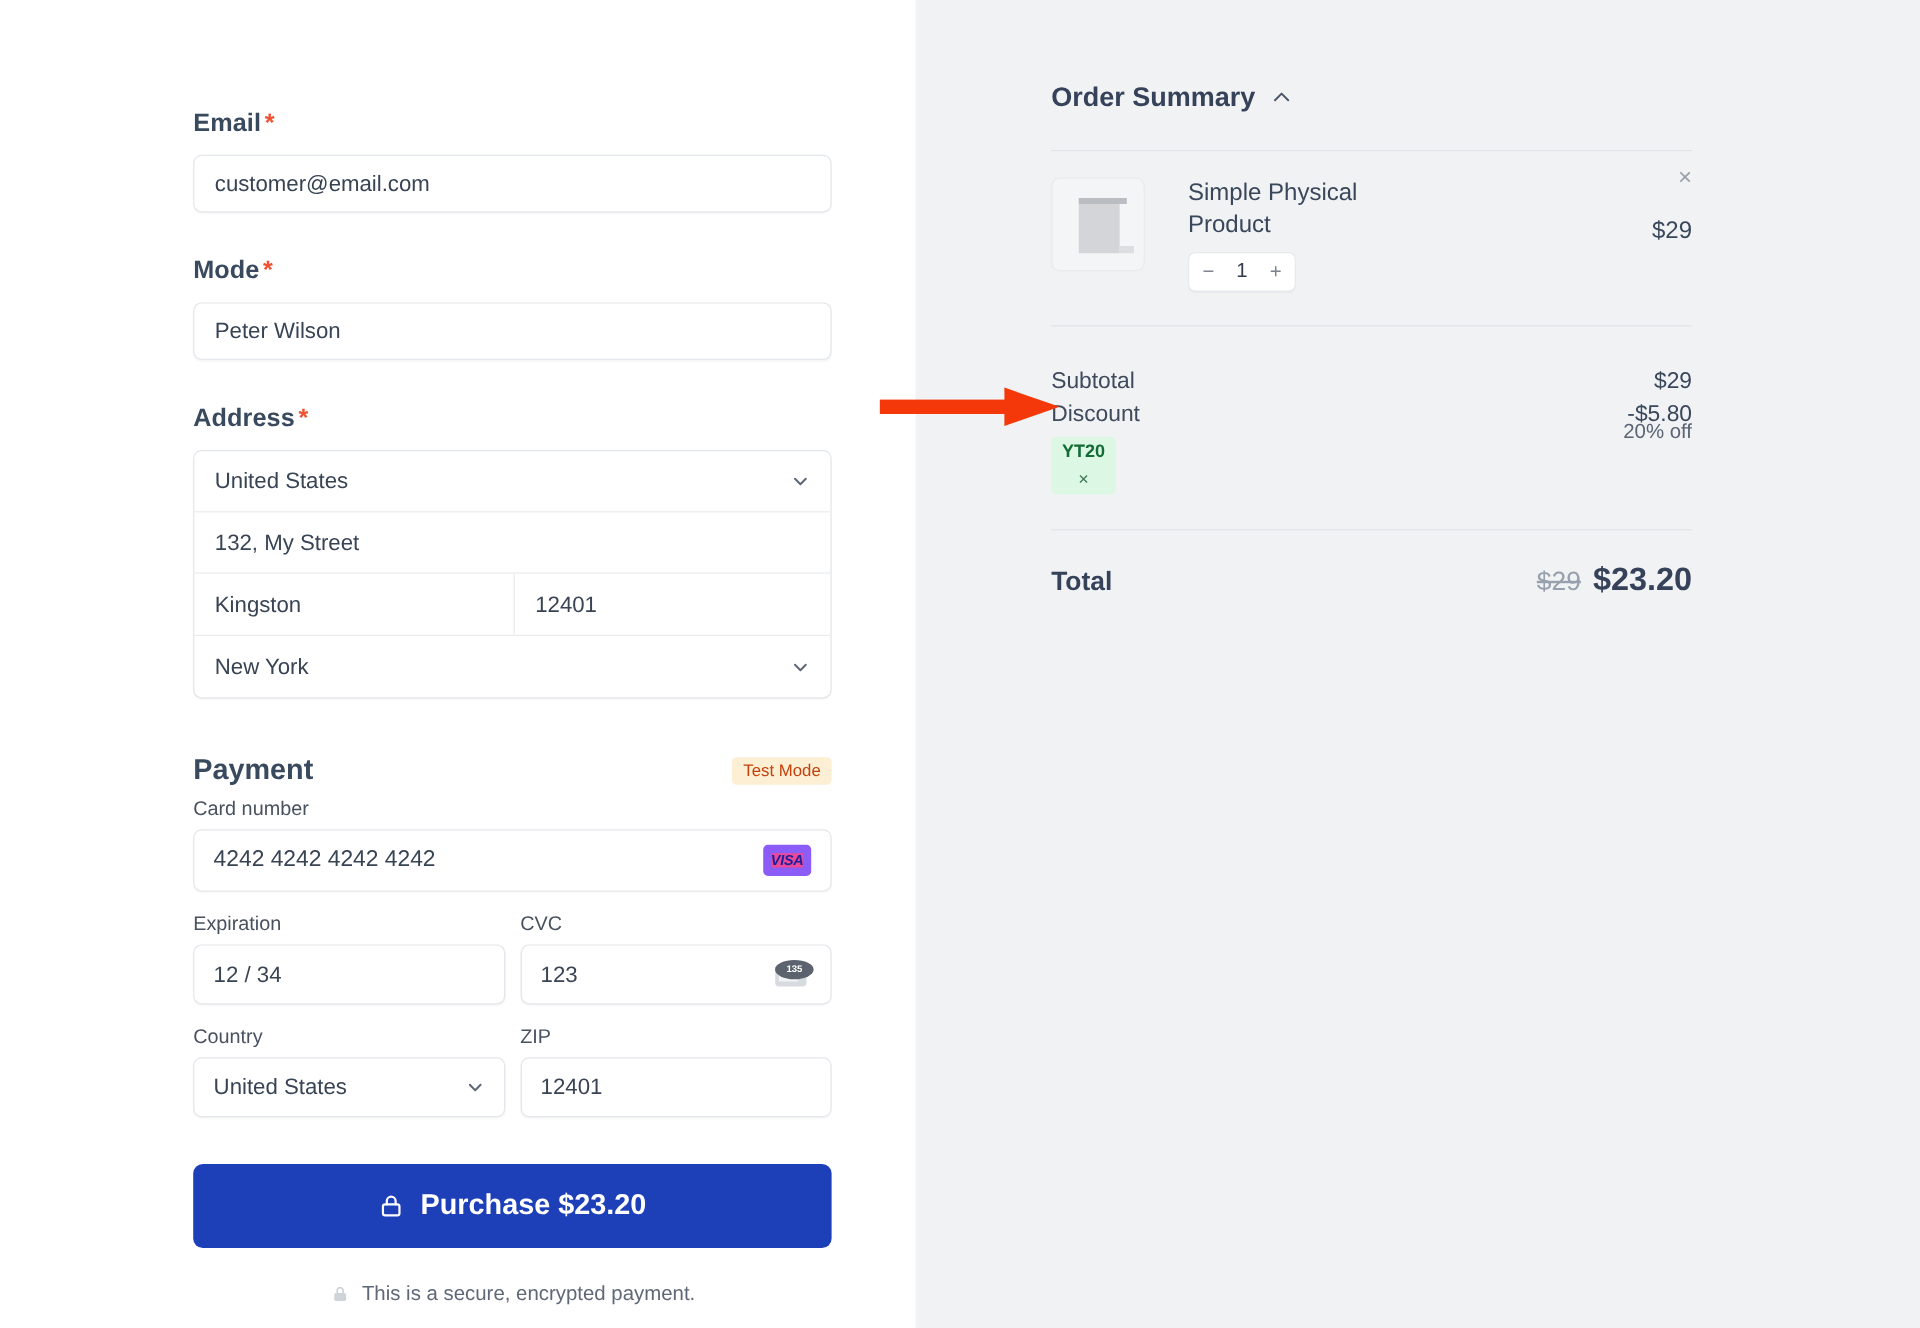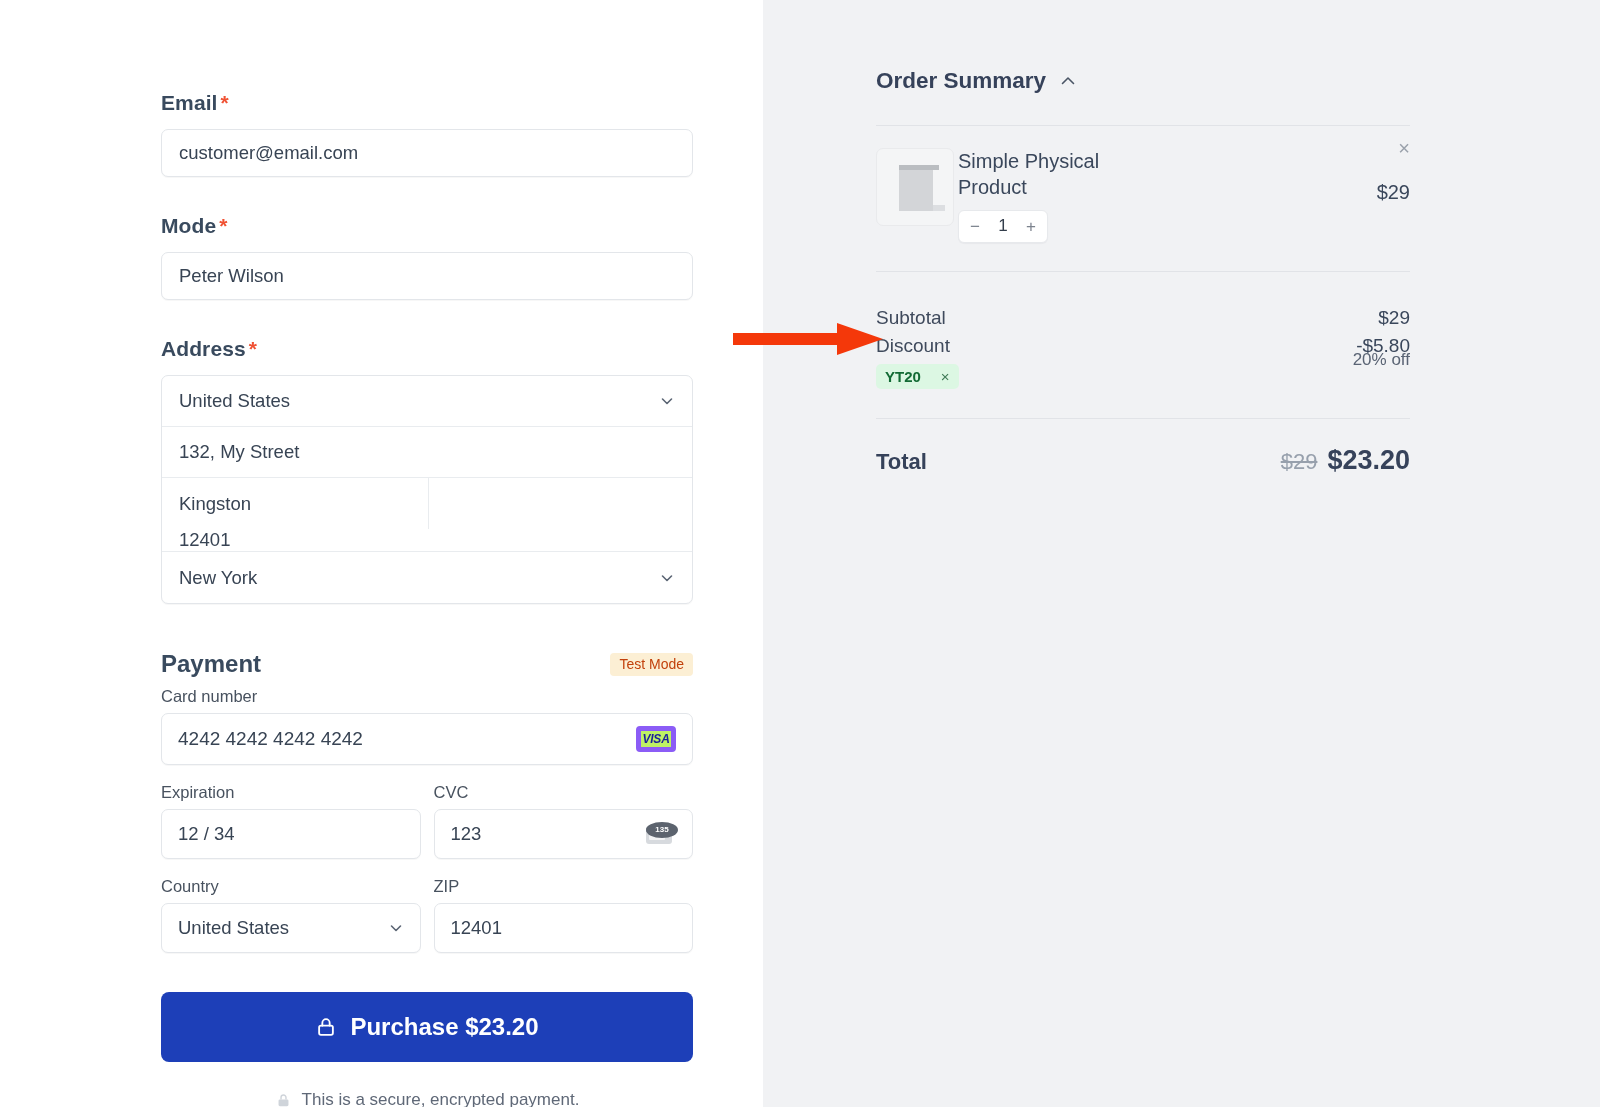--- a/index.html
+++ b/index.html
@@ -38,21 +38,21 @@
   .addr-group {
     border: 1px solid #e3e6ea; border-radius: 7px; overflow: hidden;
     background: #fff; box-shadow: 0 1px 1px rgba(16,24,40,.035);
   }
   .addr-row {
     height: 51px; display: flex; align-items: center;
     padding: 0 17px; font-size: 18.5px; color: #384454;
     border-bottom: 1px solid #e9ecef; position: relative;
   }
   .addr-row:last-child { border-bottom: none; }
-  .addr-split { display: flex; border-bottom: 1px solid #e9ecef; flex-direction: column; }
+  .addr-split { display: flex; border-bottom: 1px solid #e9ecef; }
   .addr-split > .addr-cell {
     height: 51px; display: flex; align-items: center;
     padding: 0 17px; font-size: 18.5px; color: #384454;
   }
   .addr-cell.left { width: 267px; border-right: 1px solid #e9ecef; }
   .addr-cell.right { flex: 1; }
   .chev {
     position: absolute; right: 17px; top: 50%; transform: translateY(-50%);
     width: 16px; height: 16px; color: #5b6574;
   }
@@ -66,22 +66,22 @@
   }
   .sub-label { font-size: 16.5px; color: #48525f; margin-top: 9px; }
 
   .card-input {
     margin-top: 7px; height: 52px; border: 1px solid #e3e6ea; border-radius: 7px;
     background: #fff; display: flex; align-items: center; justify-content: space-between;
     padding: 0 16px; font-size: 19px; color: #384454;
     box-shadow: 0 1px 1px rgba(16,24,40,.035);
   }
   .visa {
-    width: 40px; height: 26px; border-radius: 4px; background: #bef264;
-    border: 5px solid #8b5cf6; display: flex; align-items: center; justify-content: center;
+    width: 40px; height: 26px; border-radius: 4px; background: #ec4899;
+    border: 7px solid #8b5cf6; display: flex; align-items: center; justify-content: center;
     font-size: 12px; font-weight: 700; font-style: italic; color: #1a1f9c;
     letter-spacing: -.2px;
   }
   .two-col { display: flex; gap: 13px; }
   .two-col > div { flex: 1; }
   .mini-label { font-size: 16.5px; color: #48525f; }
   .mini-input {
     margin-top: 7px; height: 50px; border: 1px solid #e3e6ea; border-radius: 7px;
     background: #fff; display: flex; align-items: center; justify-content: space-between;
     padding: 0 16px; font-size: 18.5px; color: #384454; position: relative;
@@ -127,21 +127,21 @@
   .thumb {
     width: 78px; height: 78px; border-radius: 7px; background: #f4f5f6;
     border: 1px solid #e9eaec; position: relative; overflow: hidden; flex: none;
   }
   .thumb-img {
     position: absolute; left: 22px; top: 16px; width: 34px; height: 46px;
     background: #d3d5d8;
   }
   .thumb-top { position: absolute; left: 22px; top: 16px; width: 40px; height: 5px; background: #babdc1; }
   .thumb-shadow { position: absolute; left: 56px; top: 56px; width: 12px; height: 6px; background: #dcdee1; }
-  .item-body { margin-left: 4px; flex: 1; }
+  .item-body { margin-left: 36px; flex: 1; }
   .item-name {
     font-size: 20px; color: #3a475b; line-height: 1.32; max-width: 215px; font-weight: 400;
   }
   .stepper {
     margin-top: 9px; width: 90px; height: 33px; background: #fff;
     border: 1px solid #e7e9ec; border-radius: 6px;
     display: flex; align-items: center; justify-content: space-between;
     padding: 0 11px; box-shadow: 0 1px 1px rgba(16,24,40,.04);
   }
   .step-btn { font-size: 17px; color: #7b828d; line-height: 1; cursor: pointer; }
@@ -154,22 +154,22 @@
   }
 
   .hr-2 { border-top: 1px solid #e1e3e7; margin-top: 28px; }
 
   .totals { padding-top: 23px; position: relative; }
   .t-row { display: flex; justify-content: space-between; align-items: flex-start; margin-top: 12px; }
   .t-label { font-size: 19px; color: #3f4a5c; }
   .t-value { font-size: 19px; color: #3a475b; }
   .disc-row { margin-top: 6px; }
   .coupon-chip {
-    margin-top: 7px; display: inline-flex; align-items: center; gap: 20px;
-    background: #dcf7e3; border-radius: 5px; padding: 5px 9px; line-height: 1;
+    margin-top: 7px; display: inline-flex; align-items: center; gap: 8px;
+    background: #dcf7e3; border-radius: 5px; padding: 5px 9px; line-height: 1; flex-direction: column;
   }
   .coupon-code { font-size: 15px; font-weight: 700; color: #136b35; }
   .coupon-x { font-size: 15px; color: #3f7a56; cursor: pointer; }
   .off-note { position: absolute; right: 0; top: 78px; font-size: 17px; color: #5a6474; }
 
   .hr-3 { border-top: 1px solid #e1e3e7; margin-top: 29px; }
   .total-row {
     display: flex; justify-content: space-between; align-items: baseline; padding-top: 26px;
   }
   .total-label { font-size: 22px; font-weight: 700; color: #36425a; }

